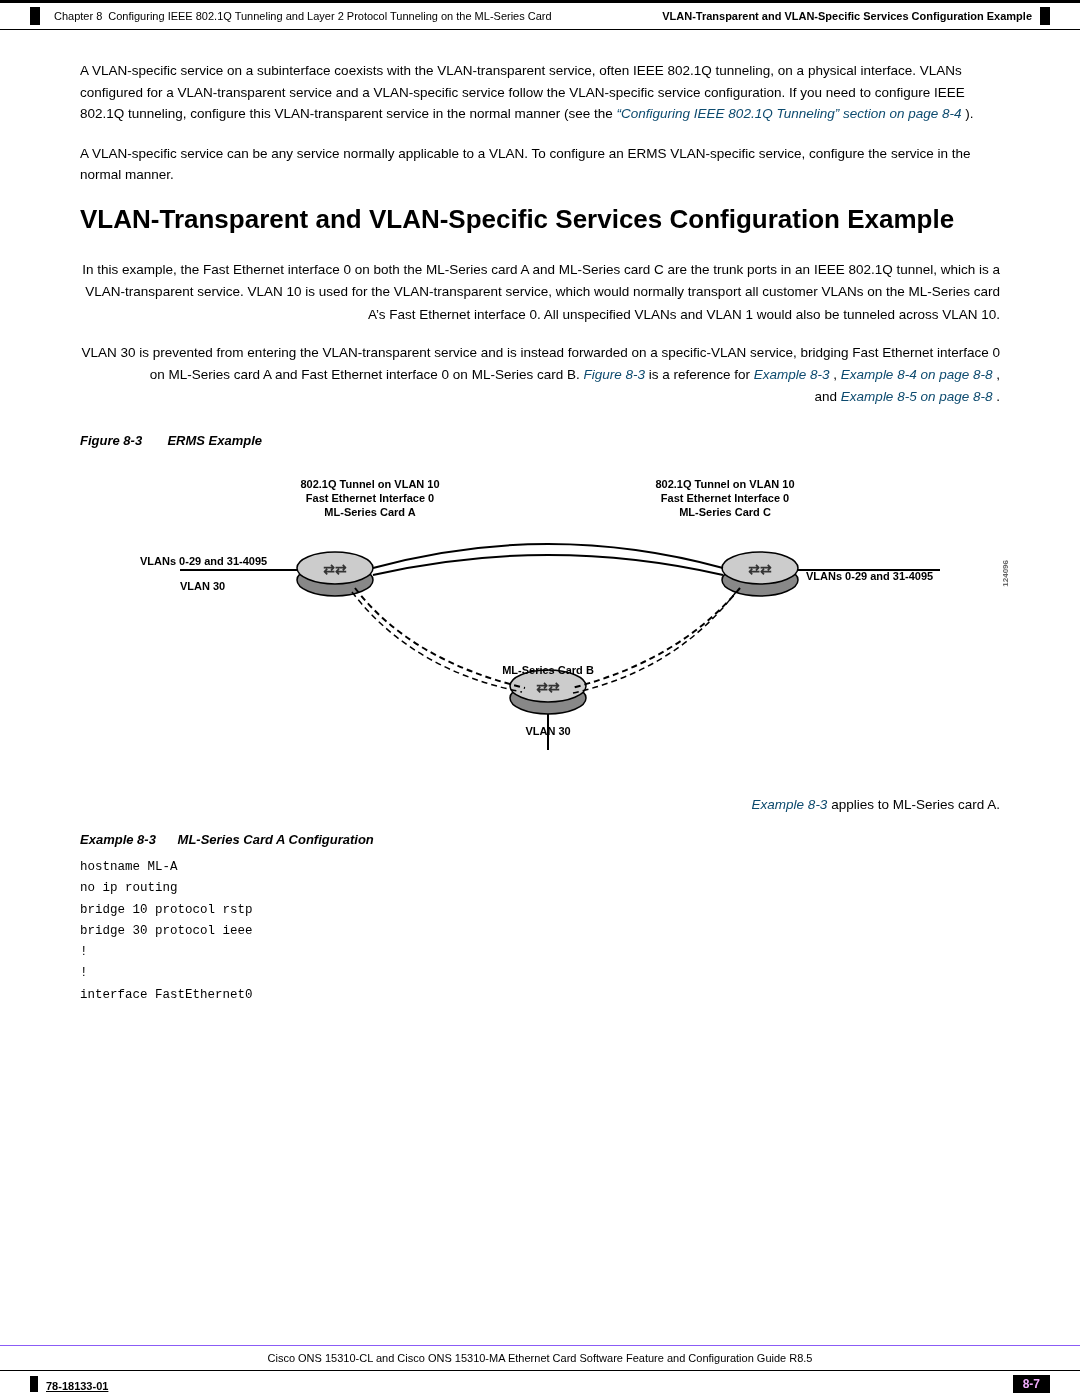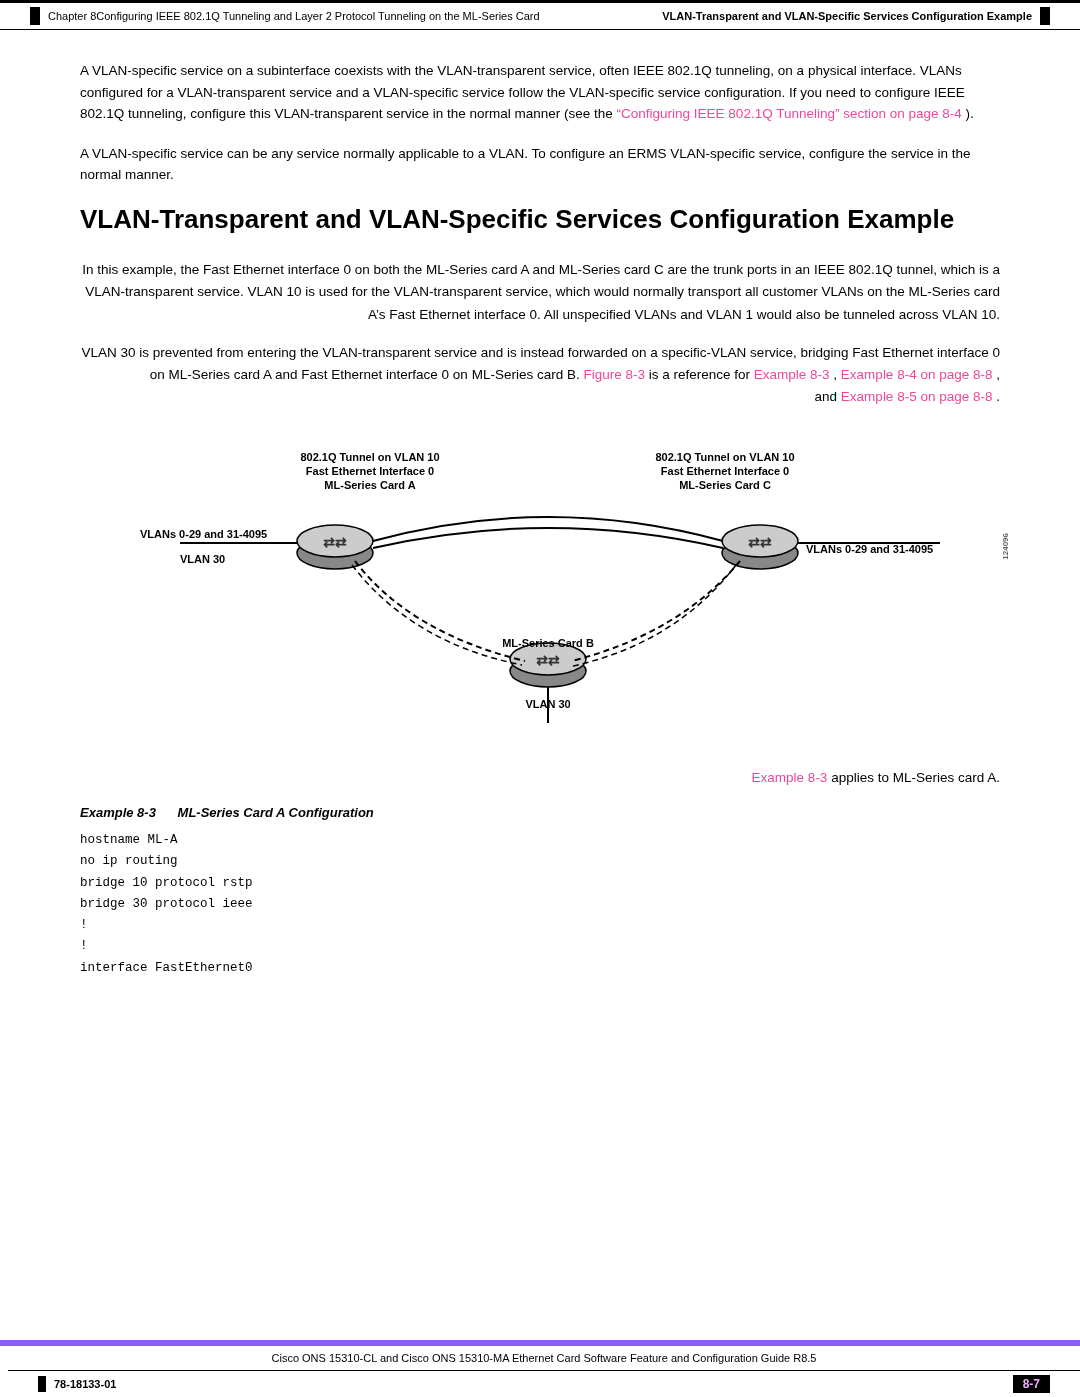--- a/index.html
+++ b/index.html
@@ -16,21 +16,21 @@
     
     .header-bar {
       display: flex;
       justify-content: space-between;
       align-items: center;
       border-top: 3px solid #000;
       border-bottom: 1px solid #000;
       padding: 4px 30px;
       font-size: 11px;
     }
-    .header-left { display: flex; align-items: center; gap: 0; }
+    .header-left { display: flex; align-items: center; gap: 6px; }
     .header-bar .chapter-label { font-weight: normal; }
     .header-bar .section-title { font-weight: bold; text-align: right; }
     .header-bar .black-bar-right {
       width: 10px; height: 18px; background: #000;
       margin-left: 8px;
     }
     .black-bar-left {
       width: 10px; height: 18px; background: #000;
       margin-right: 8px;
     }
@@ -38,21 +38,21 @@
     
     .main-content {
       padding: 30px 80px 60px 80px;
     }
 
     
     .intro-para {
       margin-bottom: 18px;
       line-height: 1.6;
     }
-    .link-text { color: #ec4899; text-decoration: none; }
+    .link-text { color: #0c4a6e; text-decoration: none; font-style: italic; }
 
     
     .section-heading {
       font-size: 26px;
       font-weight: bold;
       margin-bottom: 24px;
       margin-top: 10px;
       line-height: 1.2;
     }
 
@@ -98,22 +98,21 @@
       line-height: 1.7;
       margin-left: 0;
       white-space: pre;
     }
 
     
     .footer {
       position: absolute;
       bottom: 0;
       left: 0; right: 0;
-      border-top: 6px solid #8b5cf6;
-      padding-left: 8px;
+      border-top: 1px solid #8b5cf6;
     }
     .footer-main {
       text-align: center;
       font-size: 11px;
       padding: 6px;
       border-bottom: 1px solid #000;
     }
     .footer-bottom {
       display: flex;
       justify-content: space-between;
@@ -174,20 +173,24 @@
     <span> is a reference for </span>
     <a class="link-text">Example 8-3</a>
     <span>, </span>
     <a class="link-text">Example 8-4 on page 8-8</a>
     <span>,<br>&nbsp;&nbsp;&nbsp;&nbsp;and </span>
     <a class="link-text">Example 8-5 on page 8-8</a>
     <span>.</span>
   </p>
 
   <div class="figure-section">
+    <div class="figure-label">
+      <span>Figure 8-3</span>&nbsp;&nbsp;&nbsp;&nbsp;&nbsp;&nbsp;
+      <span>ERMS Example</span>
+    </div>
 
     <div class="diagram-container">
       <svg width="920" height="310" viewBox="0 0 920 310">
 
         <text x="290" y="28" text-anchor="middle" font-size="11" font-family="Arial">802.1Q Tunnel on VLAN 10</text>
         <text x="290" y="42" text-anchor="middle" font-size="11" font-family="Arial">Fast Ethernet Interface 0</text>
         <text x="290" y="56" text-anchor="middle" font-size="11" font-family="Arial">ML-Series Card A</text>
 
         <text x="645" y="28" text-anchor="middle" font-size="11" font-family="Arial">802.1Q Tunnel on VLAN 10</text>
         <text x="645" y="42" text-anchor="middle" font-size="11" font-family="Arial">Fast Ethernet Interface 0</text>
@@ -258,19 +261,19 @@
 bridge 30 protocol ieee
 !
 !
 interface FastEthernet0</div>
 
 </div>
 
 <div class="footer">
   <div class="footer-main">Cisco ONS 15310-CL and Cisco ONS 15310-MA Ethernet Card Software Feature and Configuration Guide R8.5</div>
   <div class="footer-bottom">
-    <div style="display:flex;align-items:center;">
+    <div style="display:flex;align-items:flex-end;text-decoration:underline;">
       <div style="width:8px;height:16px;background:#000;margin-right:8px;"></div>
       <span>78-18133-01</span>
     </div>
     <div class="page-num">8-7</div>
   </div>
 </div>
 
 </body></html>

